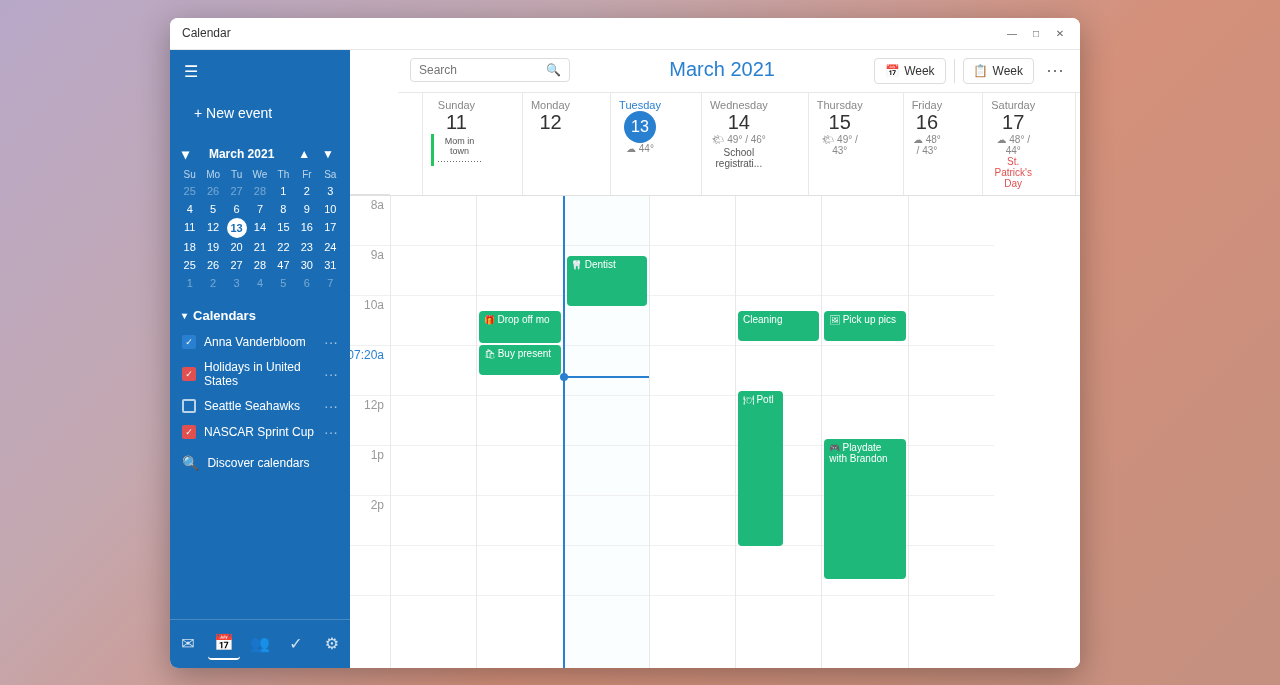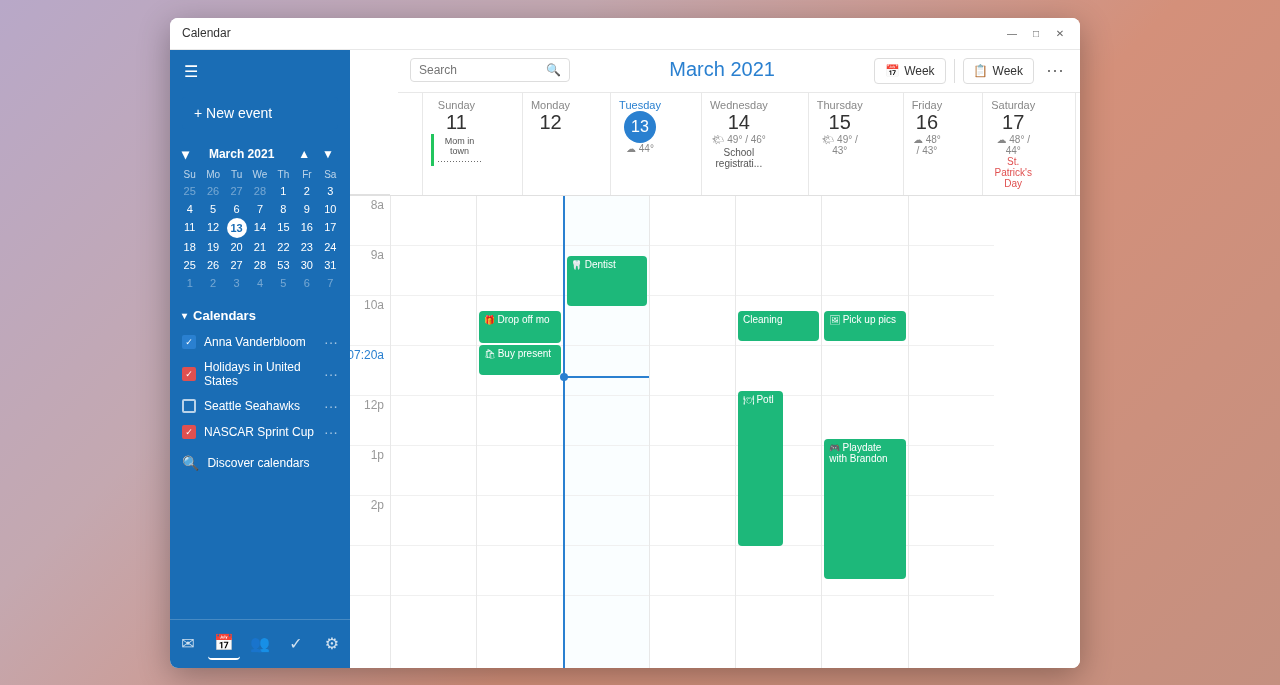--- a/index.html
+++ b/index.html
@@ -445,21 +445,21 @@
           <div class="day-cell">20</div>
           <div class="day-cell">21</div>
           <div class="day-cell">22</div>
           <div class="day-cell">23</div>
           <div class="day-cell">24</div>
 
           <div class="day-cell">25</div>
           <div class="day-cell">26</div>
           <div class="day-cell">27</div>
           <div class="day-cell">28</div>
-          <div class="day-cell">53</div>
+          <div class="day-cell">47</div>
           <div class="day-cell">30</div>
           <div class="day-cell">31</div>
 
           <div class="day-cell dim">1</div>
           <div class="day-cell dim">2</div>
           <div class="day-cell dim">3</div>
           <div class="day-cell dim">4</div>
           <div class="day-cell dim">5</div>
           <div class="day-cell dim">6</div>
           <div class="day-cell dim">7</div>

